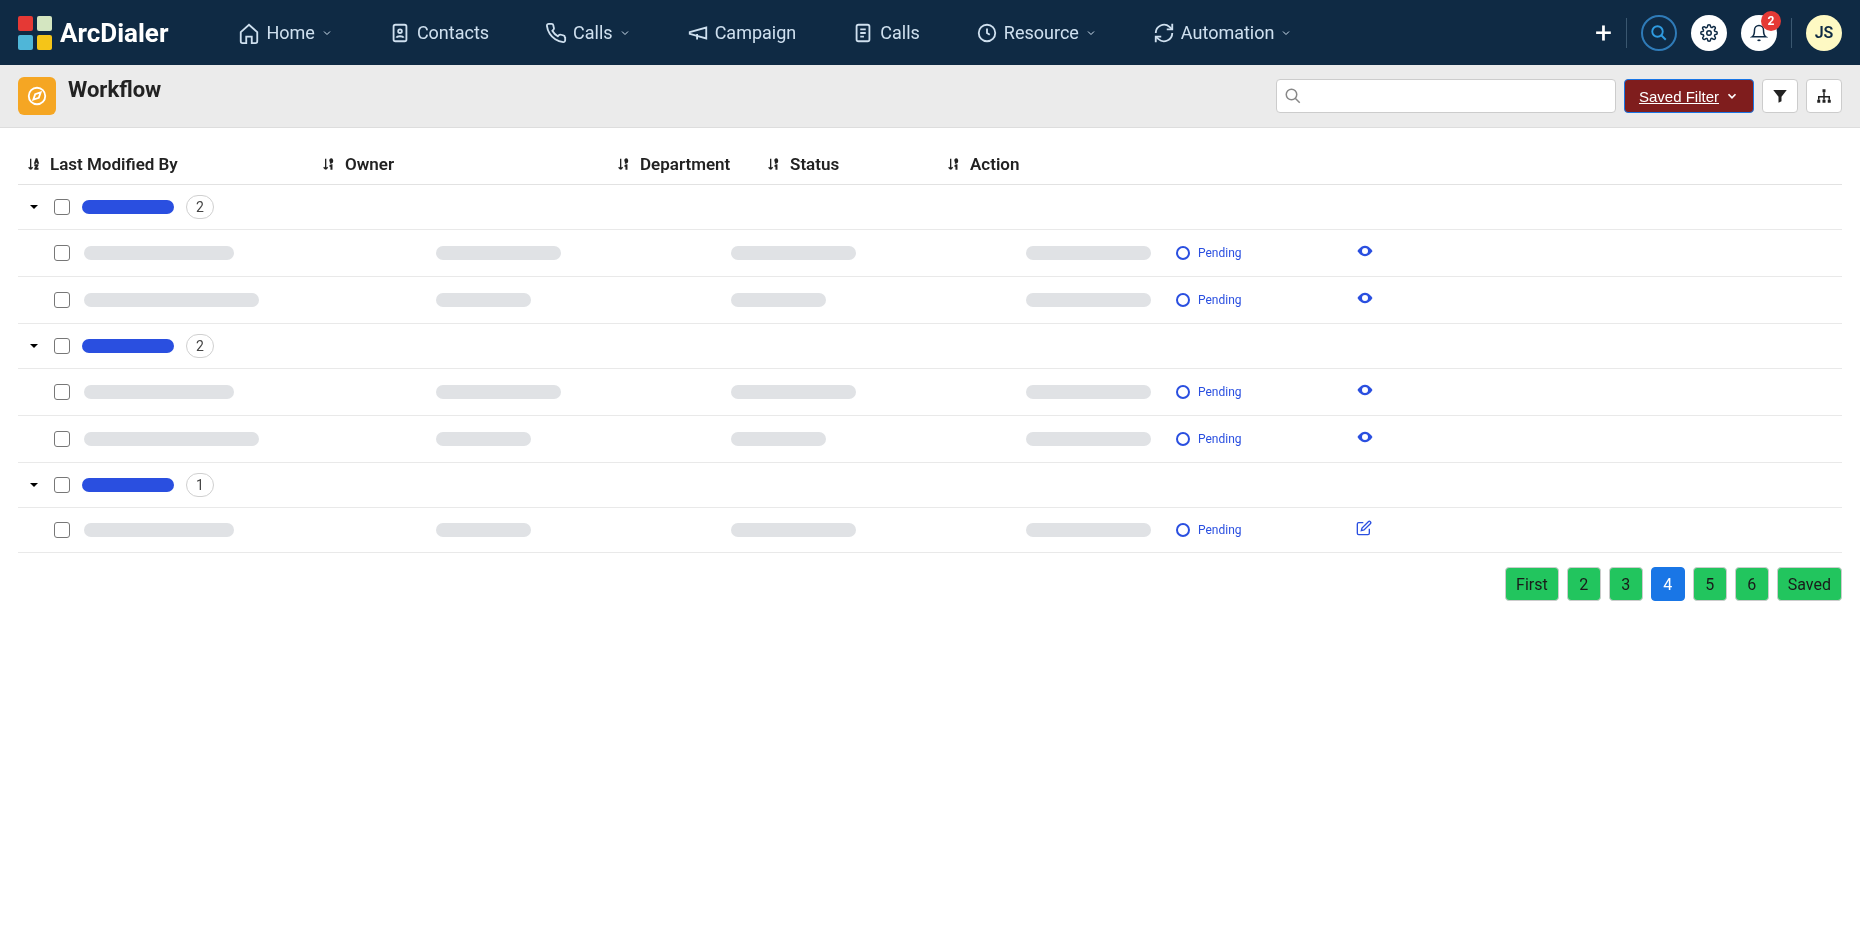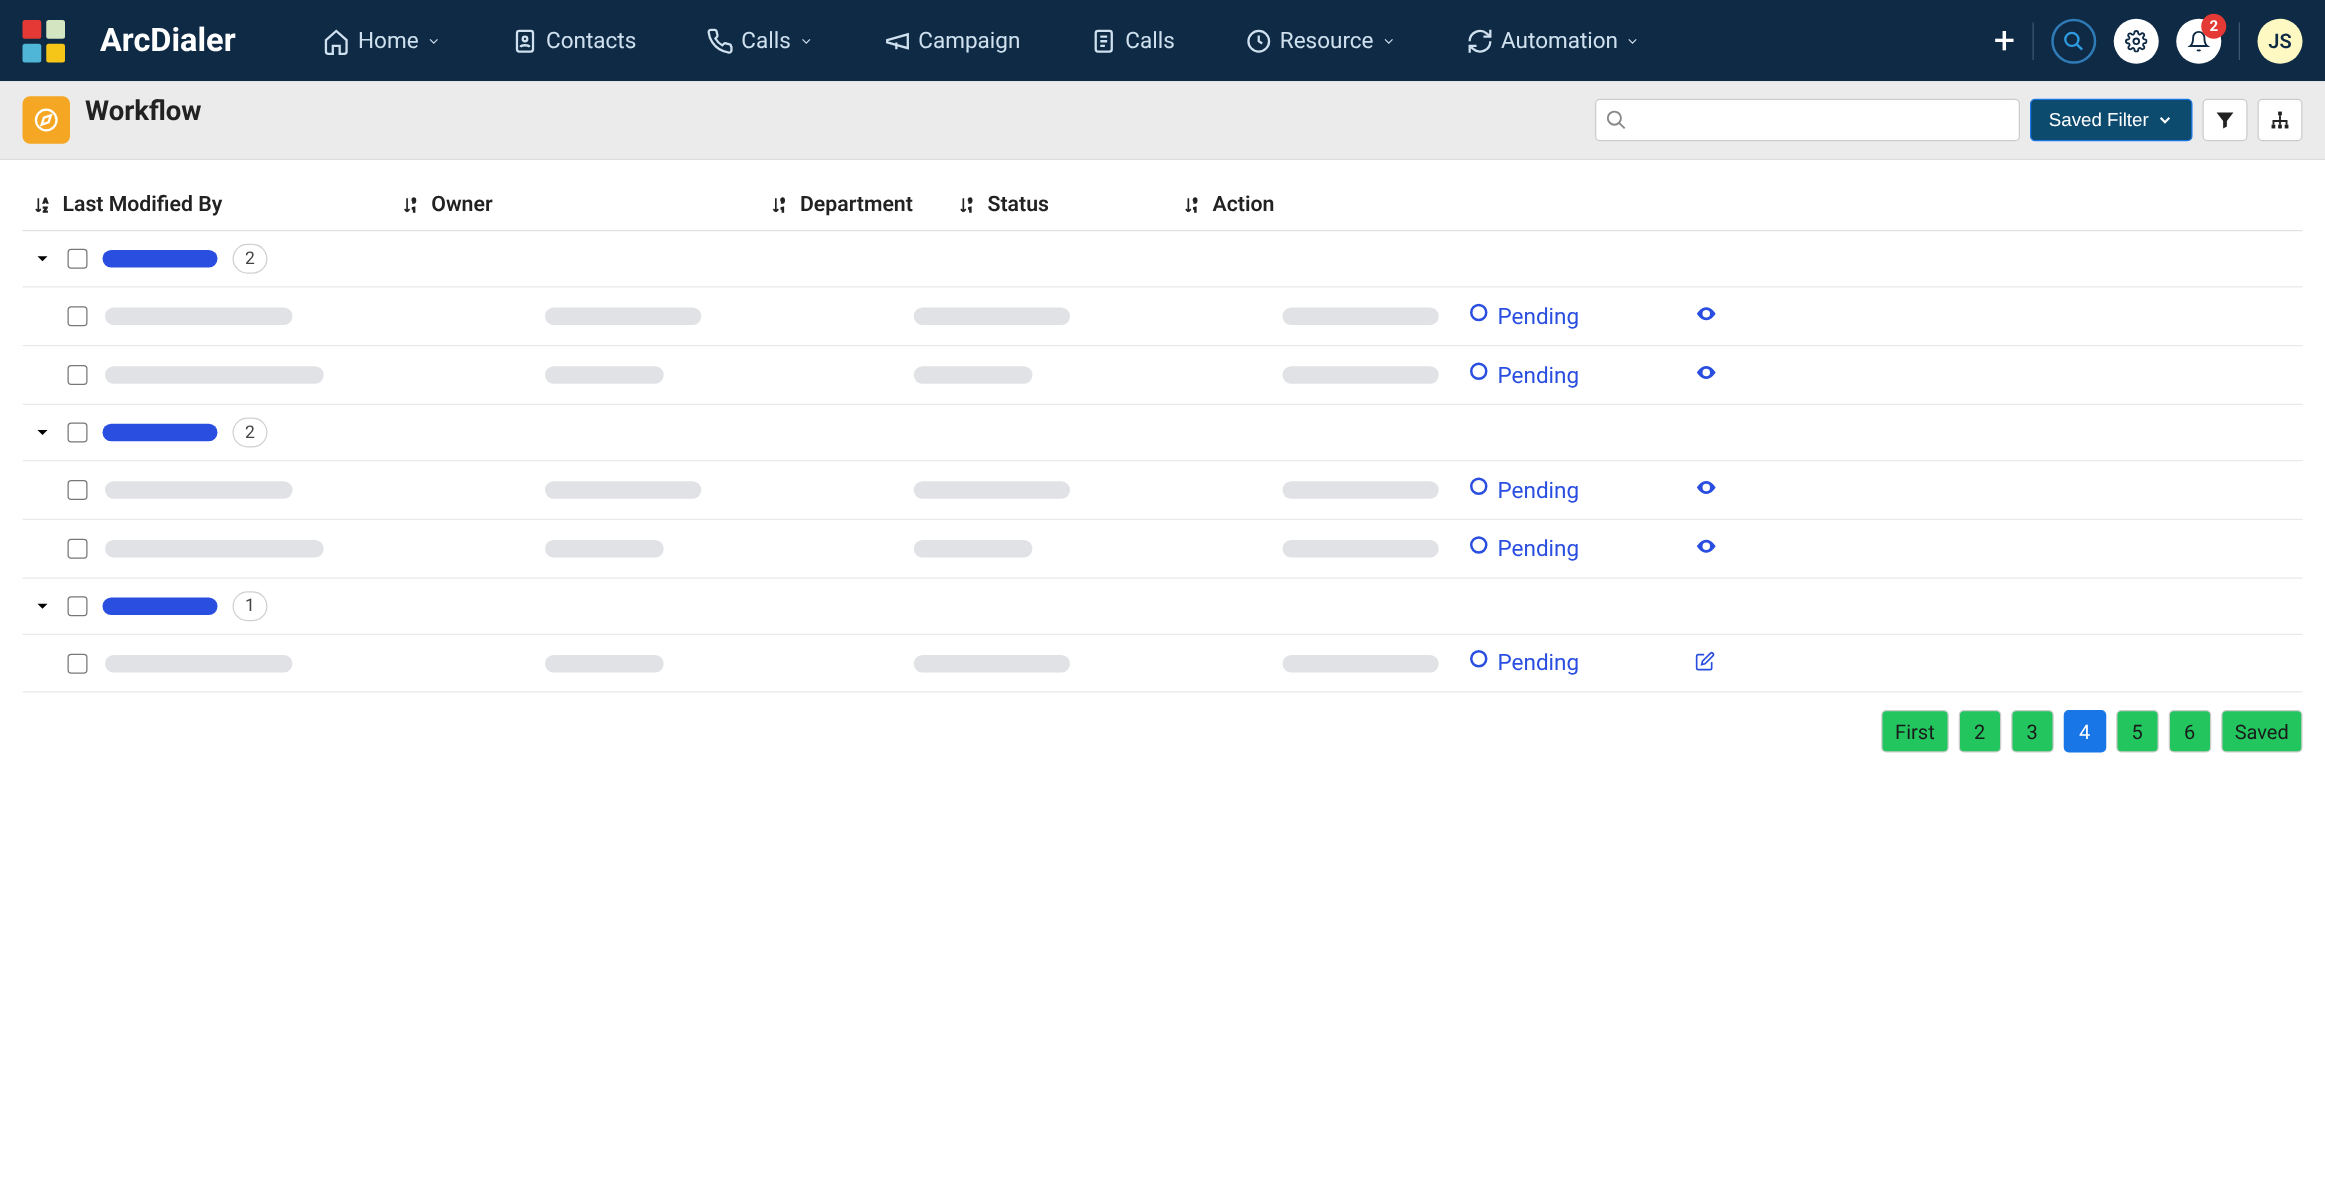--- a/index.html
+++ b/index.html
@@ -1,18 +1,18 @@
 <!DOCTYPE html>
 <html><head>
 <meta charset="utf-8">
 <style>
 * { box-sizing: border-box; margin: 0; padding: 0; }
 body { font-family: -apple-system, BlinkMacSystemFont, "Segoe UI", Roboto, Arial, sans-serif; background: #fff; color: #1a1a1a; width:1860px; height:949px; overflow:hidden;}
 .topbar { background:#0f2a44; height:65px; display:flex; align-items:center; padding:0 18px; color:#e6eef5;}
-.logo-wrap{display:flex;align-items:center;gap:28px;}
+.logo-wrap{display:flex;align-items:center;gap:8px;}
 .logo-sq{width:34px;height:34px;display:grid;grid-template-columns:1fr 1fr;grid-template-rows:1fr 1fr;gap:4px;}
 .logo-sq span{display:block;border-radius:2px;}
 .logo-sq .c1{background:#e53935;}
 .logo-sq .c2{background:#d4e6c1;}
 .logo-sq .c3{background:#4fb6d8;}
 .logo-sq .c4{background:#f5c518;}
 .brand{font-size:26px;font-weight:700;color:#fff;}
 .nav{display:flex;align-items:center;gap:56px;margin-left:70px;}
 .nav-item{display:flex;align-items:center;gap:6px;color:#cfe0ef;font-size:18px;cursor:pointer;}
 .nav-item svg{width:22px;height:22px;}
@@ -28,21 +28,21 @@
 .plus{font-size:30px;color:#fff;cursor:pointer;line-height:1;}
 
 .subbar{background:#ebebeb;padding:12px 18px;display:flex;gap:12px;border-bottom:1px solid #ddd;}
 .sub-icon{width:38px;height:38px;background:#f5a623;border-radius:6px;display:flex;align-items:center;justify-content:center;color:#fff;}
 .sub-title{font-size:22px;font-weight:700;color:#222;}
 .sub-right{margin-left:auto;display:flex;align-items:center;gap:8px;}
 .search-box{position:relative;}
 .search-box input{width:340px;height:34px;border:1px solid #ccc;border-radius:4px;padding:0 10px 0 34px;font-size:15px;background:#fff;}
 .search-box svg{position:absolute;left:8px;top:8px;width:18px;height:18px;color:#888;}
 .btn{height:34px;padding:0 14px;border-radius:4px;font-size:15px;cursor:pointer;display:flex;align-items:center;gap:6px;border:1px solid #ccc;background:#fff;}
-.btn.primary{background:#0c4a6e;color:#fff;border-color:#1976e6;}
+.btn.primary{background:#7f1d1d;color:#fff;border-color:#1976e6;text-decoration:underline;}
 .btn.icon-only{width:36px;padding:0;justify-content:center;}
 
 .content{padding:16px 18px;}
 .tbl-head{display:flex;border-bottom:1px solid #e2e2e2;padding:10px 8px;font-weight:600;color:#222;font-size:17px;}
 .col-name{flex:0 0 410px;display:flex;align-items:center;}
 .col-mod{flex:0 0 295px;display:flex;align-items:center;gap:8px;}
 .col-own{flex:0 0 295px;display:flex;align-items:center;gap:8px;text-align:right;}
 .col-dep{flex:0 0 150px;display:flex;align-items:center;gap:8px;}
 .col-stat{flex:0 0 180px;display:flex;align-items:center;gap:8px;}
 .col-act{flex:0 0 160px;display:flex;align-items:center;gap:8px;}
@@ -52,21 +52,21 @@
 .chev-d{width:16px;height:16px;cursor:pointer;}
 .chk{width:16px;height:16px;border:1.5px solid #777;border-radius:3px;cursor:pointer;}
 .pill{height:14px;border-radius:7px;}
 .pill.blue{background:#2a4fe0;width:92px;}
 .pill.grey{background:#e0e2e5;}
 .count-bub{border:1px solid #d0d0d0;border-radius:12px;min-width:28px;height:24px;display:flex;align-items:center;justify-content:center;font-size:14px;color:#444;padding:0 8px;}
 
 .data-row{display:flex;align-items:center;padding:12px 8px;border-bottom:1px solid #e9e9e9;}
 .data-row .col-name{padding-left:28px;gap:14px;}
 .data-row .col-mod,.data-row .col-own,.data-row .col-dep{gap:0;}
-.stat-cell{display:flex;gap:8px;color:#2a4fe0;font-size:18px;}
+.stat-cell{display:flex;gap:8px;color:#2a4fe0;font-size:12px;}
 .stat-cell .ring{width:14px;height:14px;border:2.5px solid #2a4fe0;border-radius:50%;}
 .act-ic{color:#2a4fe0;cursor:pointer;}
 
 .pager{display:flex;justify-content:flex-end;gap:8px;margin-top:14px;}
 .pg{border:1px solid #ccc;background:#22c55e;border-radius:4px;min-width:34px;height:34px;display:flex;align-items:center;justify-content:center;padding:0 10px;cursor:pointer;font-size:16px;}
 .pg.active{background:#1976e6;color:#fff;border-color:#1976e6;}
 </style>
 </head>
 <body>
 

